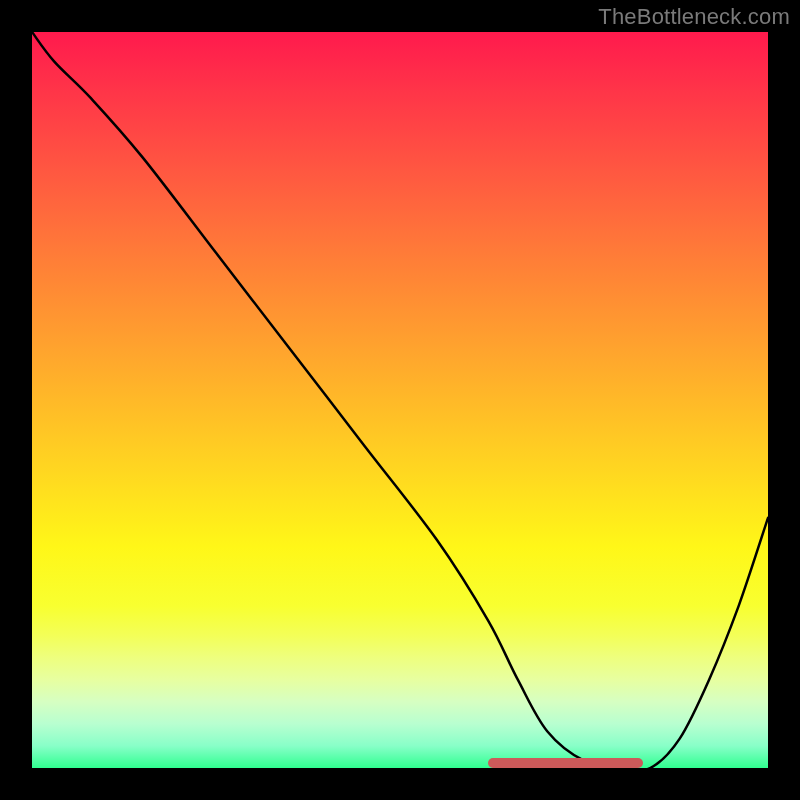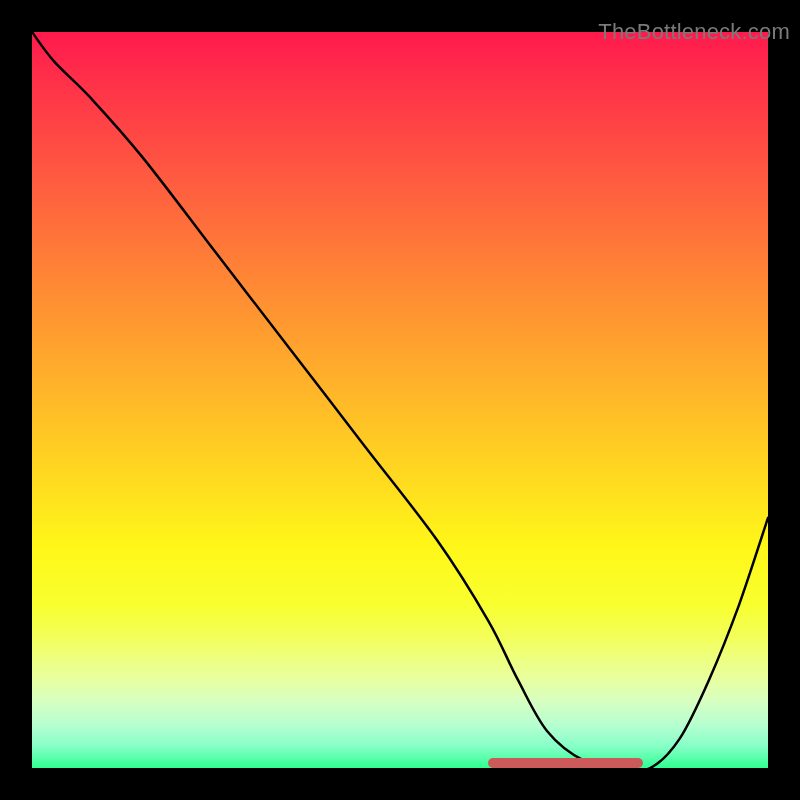--- a/index.html
+++ b/index.html
@@ -61,21 +61,20 @@
     border-radius: 5px;
   }
   .watermark {
     position: absolute;
     top: 4px;
     right: 10px;
     color: #7a7a7a;
     font-size: 22px;
     font-weight: 500;
     letter-spacing: 0.2px;
-    margin-top: 15px;
   }
 </style>
 </head>
 <body>
 
 <div class="frame">
   <div class="plot">
     <div class="gradient"></div>
     <svg class="curve" viewBox="0 0 736 736" preserveAspectRatio="none">
       <path id="curve-path" fill="none" stroke="#000" stroke-width="2.5" stroke-linecap="round" stroke-linejoin="round" d="M 0.0 0.0 C 3.7 4.9, 12.3 18.4, 22.1 29.4 C 31.9 40.5, 44.2 50.3, 58.9 66.2 C 73.6 82.2, 89.5 99.4, 110.4 125.1 C 131.3 150.9, 159.5 188.9, 184.0 220.8 C 208.5 252.7, 233.1 284.6, 257.6 316.5 C 282.1 348.4, 306.7 380.3, 331.2 412.2 C 355.7 444.1, 383.9 478.4, 404.8 507.8 C 425.7 537.3, 442.8 565.5, 456.3 588.8 C 469.8 612.1, 475.9 629.3, 485.8 647.7 C 495.6 666.1, 504.2 685.7, 515.2 699.2 C 526.2 712.7, 539.7 722.5, 552.0 728.6 C 564.3 734.8, 577.8 734.8, 588.8 736.0 C 599.8 737.2, 608.4 740.9, 618.2 736.0 C 628.1 731.1, 637.9 721.3, 647.7 706.6 C 657.5 691.8, 667.3 669.8, 677.1 647.7 C 686.9 625.6, 696.7 601.1, 706.6 574.1 C 716.4 547.1, 731.1 500.5, 736.0 485.8"></path>

